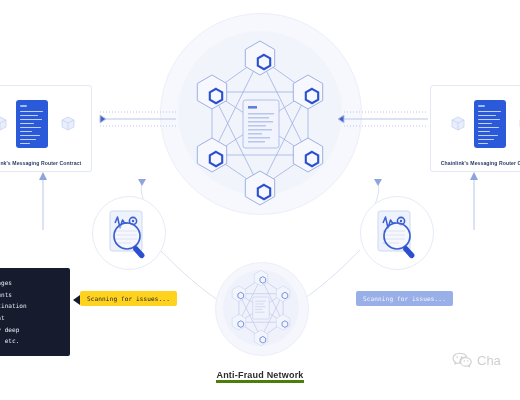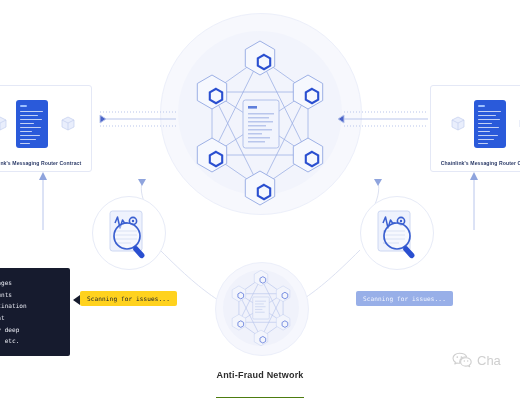--- a/index.html
+++ b/index.html
@@ -66,21 +66,21 @@
     border-radius:50%;background:#f6f7fd;border:1px solid #eceffa;
   }
   .afn-inner{
     position:absolute;left:223px;top:270px;width:76px;height:76px;
     border-radius:50%;background:#f0f2fb;
   }
   .afn-title{
     position:absolute;left:0;width:520px;top:370px;text-align:center;
     font-size:9px;font-weight:700;color:#2b2b2b;letter-spacing:.2px;
   }
-  .afn-title span{border-bottom:1px solid #4d7c0f;padding-bottom:17px;}
+  .afn-title span{border-bottom:3px solid #4d7c0f;padding-bottom:0;}
 
   
   .tip-dark{
     position:absolute;left:-40px;top:268px;width:110px;
     background:#161b2e;border-radius:2px;
     padding:9px 7px 9px 8px;
     box-sizing:border-box;
   }
   .tip-dark ul{margin:0;padding:0;list-style:none;}
   .tip-dark li{

